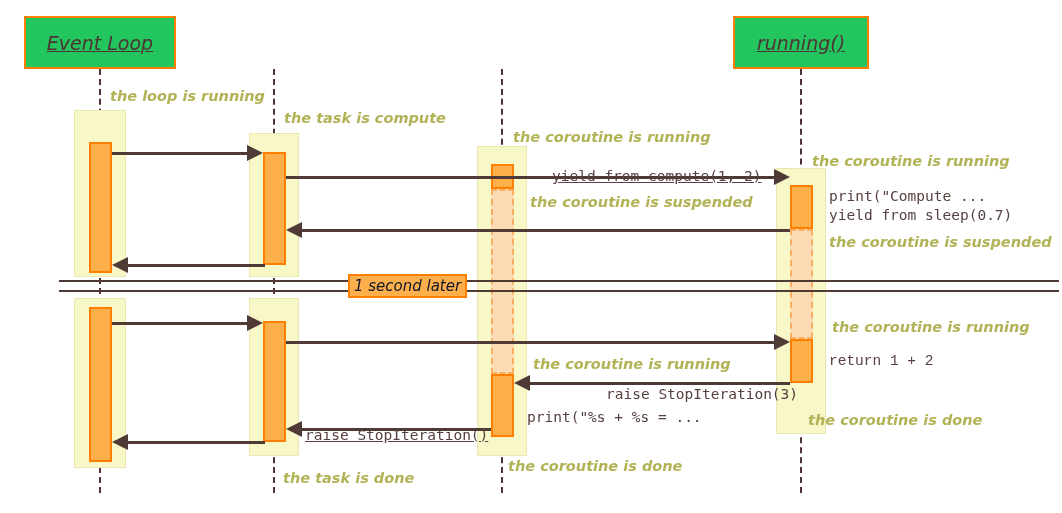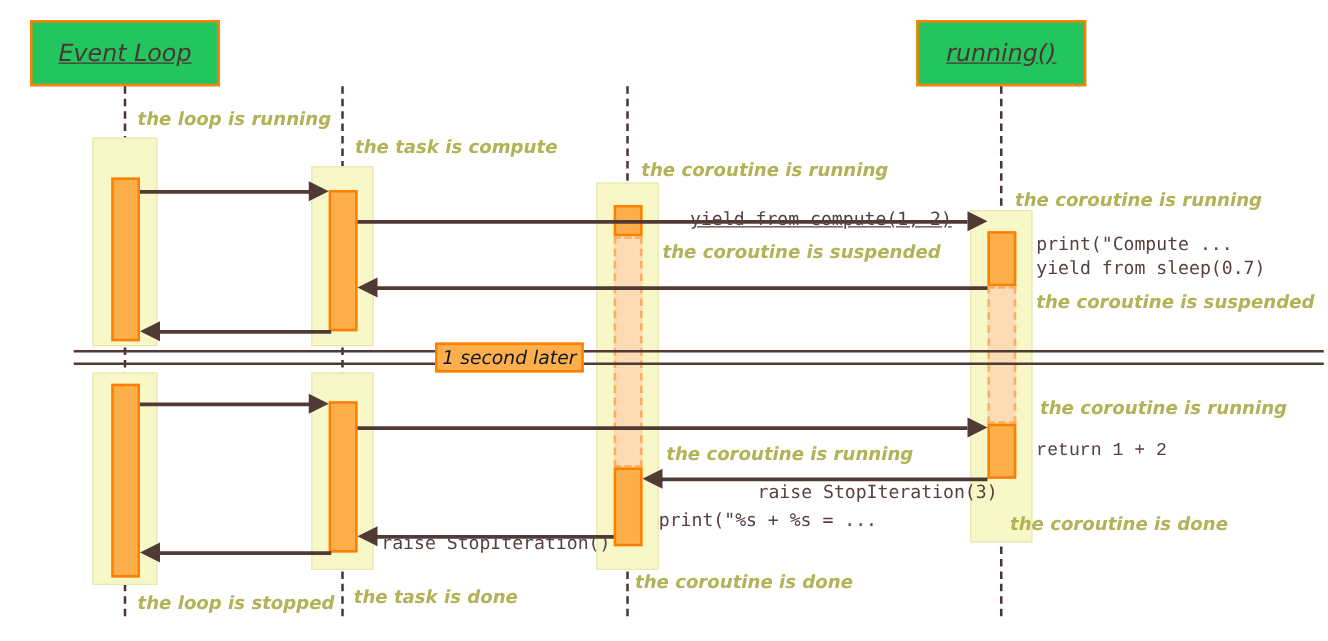--- a/index.html
+++ b/index.html
@@ -193,21 +193,21 @@
 
   <div class="arrow-line" style="left:286px; top:341px; width:488px;"></div>
   <div class="arrow-head right" style="left:774px; top:334px;"></div>
 
   <div class="arrow-line" style="left:528px; top:382px; width:262px;"></div>
   <div class="arrow-head left" style="left:514px; top:375px;"></div>
   <div class="msg-label" style="left:584px; top:385px;margin-left:22px;">raise StopIteration(3)</div>
 
   <div class="arrow-line" style="left:300px; top:428px; width:191px;"></div>
   <div class="arrow-head left" style="left:286px; top:421px;"></div>
-  <div class="msg-label" style="left:305px; top:426px;">raise StopIteration()</div>
+  <div class="msg-label" style="left:305px; top:426px;text-decoration:underline;">raise StopIteration()</div>
 
   <div class="arrow-line" style="left:126px; top:441px; width:139px;"></div>
   <div class="arrow-head left" style="left:112px; top:434px;"></div>
 
   <div class="msg-label" style="left:829px; top:187px;">print("Compute ...</div>
   <div class="msg-label" style="left:829px; top:206px;">yield from sleep(0.7)</div>
   <div class="msg-label" style="left:829px; top:352px;font-family:Liberation Mono, monospace;">return 1 + 2</div>
   <div class="msg-label" style="left:527px; top:408px;">print("%s + %s = ...</div>
 
   <div class="note" style="left:110px; top:88px;text-align:center;">the loop is running</div>
@@ -225,21 +225,20 @@
   <div class="note" style="left:832px; top:319px;">the coroutine is running</div>
 
   <div class="note" style="left:533px; top:356px;">the coroutine is running</div>
 
   <div class="note" style="left:808px; top:412px;">the coroutine is done</div>
 
   <div class="note" style="left:508px; top:458px;">the coroutine is done</div>
 
   <div class="note" style="left:283px; top:470px;">the task is done</div>
 
-  <div class="note" style="left:110px; top:475px;">the loop is stopped</div>
 
   <div class="divider-rule" style="left:59px; top:280px; width:1000px;"></div>
   <div class="divider-rule" style="left:59px; top:290px; width:1000px;"></div>
   <div class="divider-badge" style="left:348px; top:274px; width:119px; height:24px;">
     <span class="divider-badge-text">1 second later</span>
   </div>
 
 </div>
 
 </body></html>

